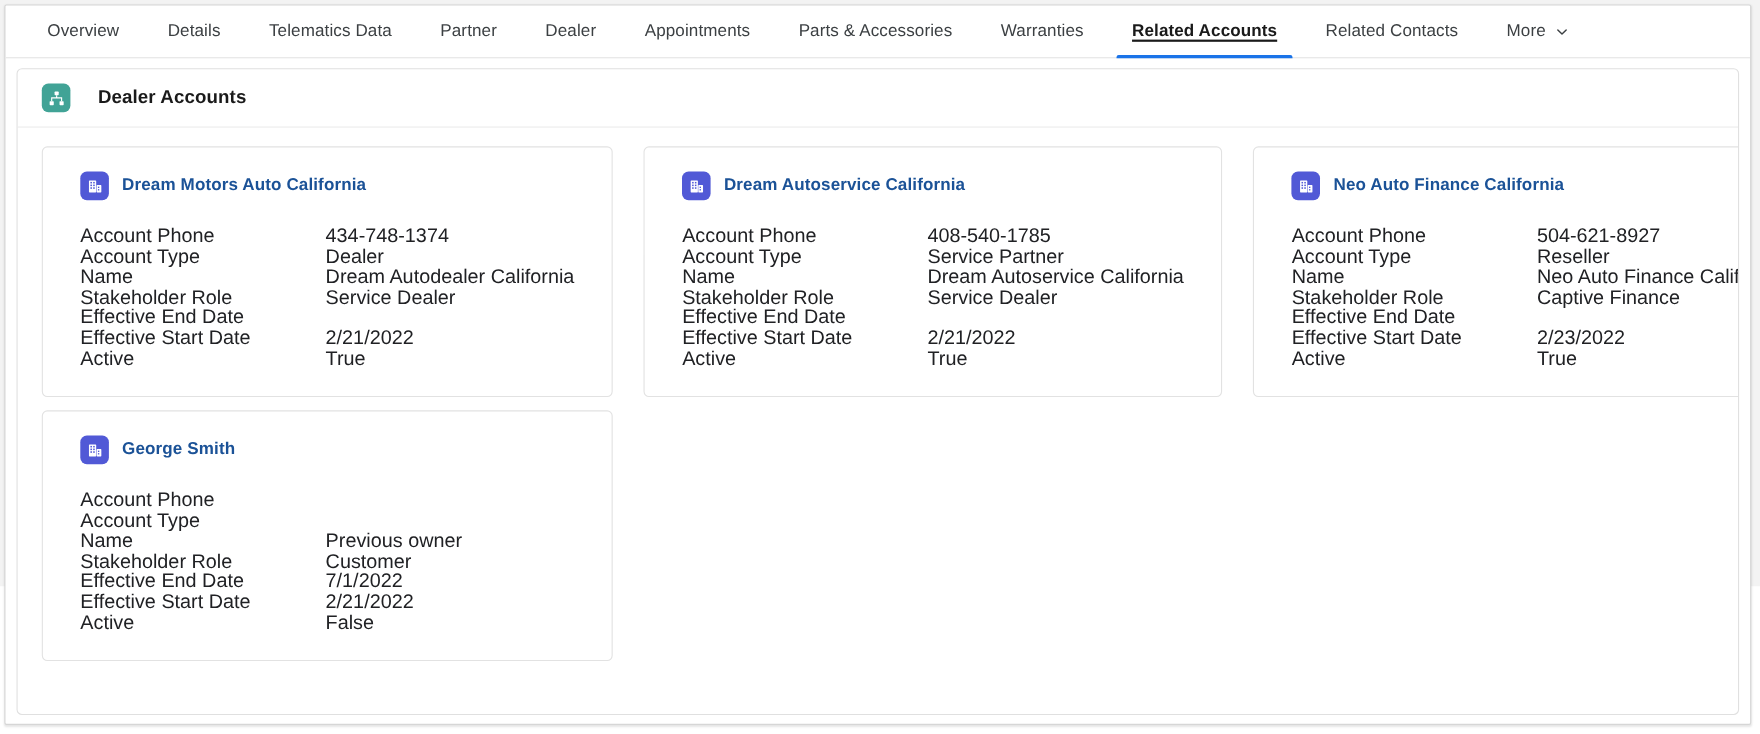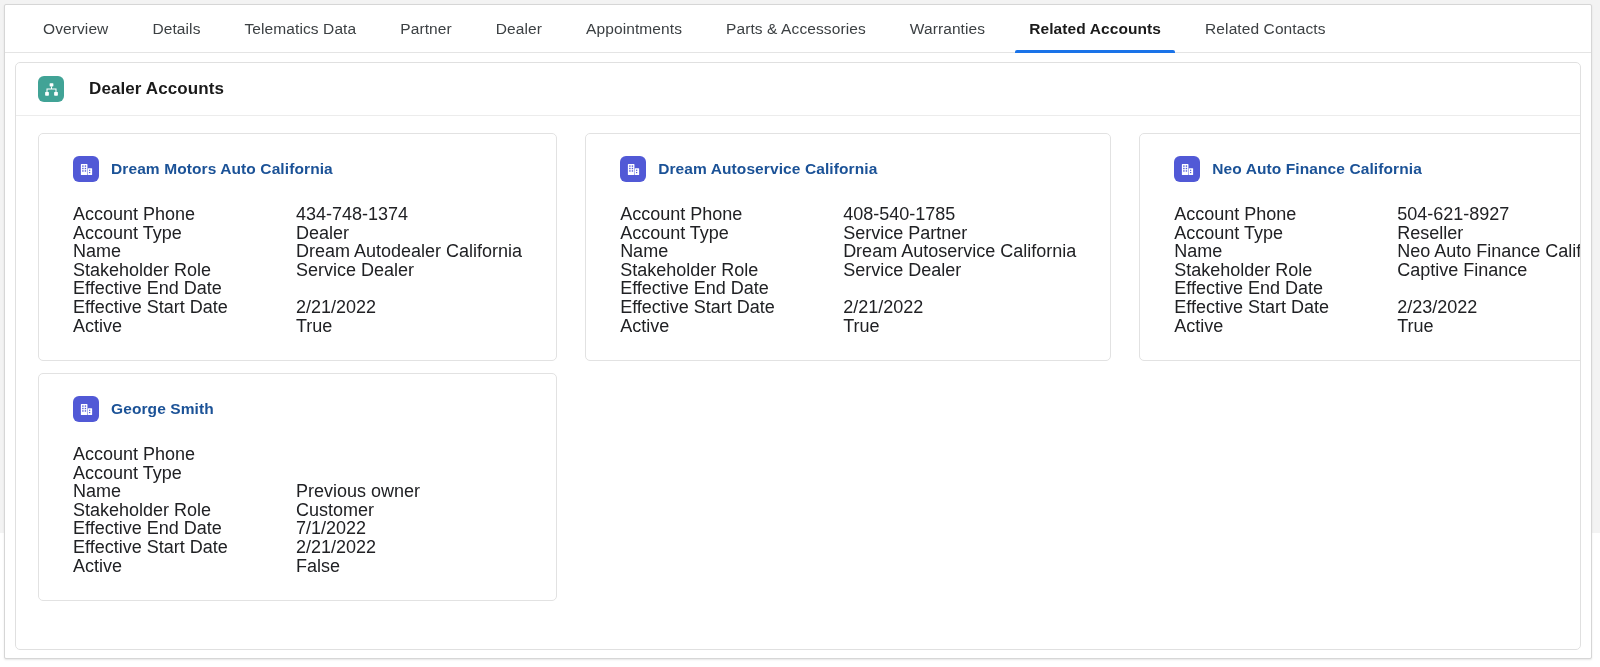--- a/index.html
+++ b/index.html
@@ -49,20 +49,21 @@
     color: #3c4043;
     letter-spacing: .1px;
     white-space: nowrap;
     cursor: pointer;
   }
   .tab.active {
     color: #1a1a1a;
     font-weight: 700;
   }
   .tab.active .tab-label {
+    text-decoration: underline;
     text-underline-offset: 3px;
     text-decoration-thickness: 1.5px;
   }
   .tab.active::after {
     content: "";
     position: absolute;
     left: 8px; right: 8px; bottom: -1px;
     height: 3px;
     background: #1a73e8;
     border-radius: 2px 2px 0 0;
@@ -186,20 +187,28 @@
           <span class="tab-label">Parts &amp; Accessories</span>
         </div>
         <div class="tab">
           <span class="tab-label">Warranties</span>
         </div>
         <div class="tab active">
           <span class="tab-label">Related Accounts</span>
         </div>
         <div class="tab">
           <span class="tab-label">Related Contacts</span>
+        </div>
+        <div class="tab">
+          <span class="tab-label">More</span>
+          <span class="chev">
+            <svg width="12" height="12" viewBox="0 0 12 12" aria-hidden="true">
+              <path d="M2.2 4.2 L6 8 L9.8 4.2" stroke="#3c4043" stroke-width="1.3" fill="none" stroke-linecap="round" stroke-linejoin="round"></path>
+            </svg>
+          </span>
         </div>
       </div>
 
     <div class="panel">
 
       <div class="panel-header">
         <span class="icon-sq teal">
           <svg width="15" height="15" viewBox="0 0 16 16" aria-hidden="true">
             <rect x="6" y="1.2" width="4" height="3.6" rx="0.7" fill="#ffffff"></rect>
             <rect x="1.2" y="10.6" width="4" height="4" rx="0.7" fill="#ffffff"></rect>

